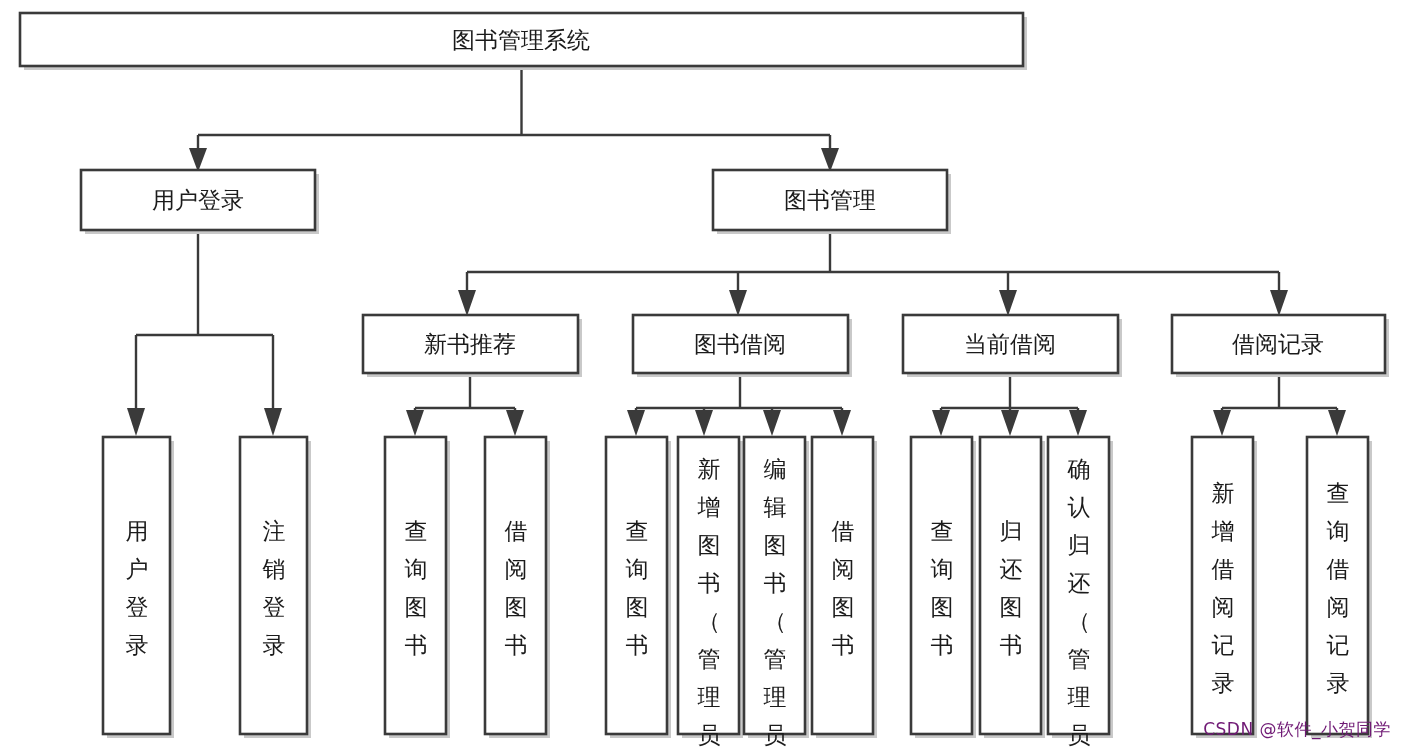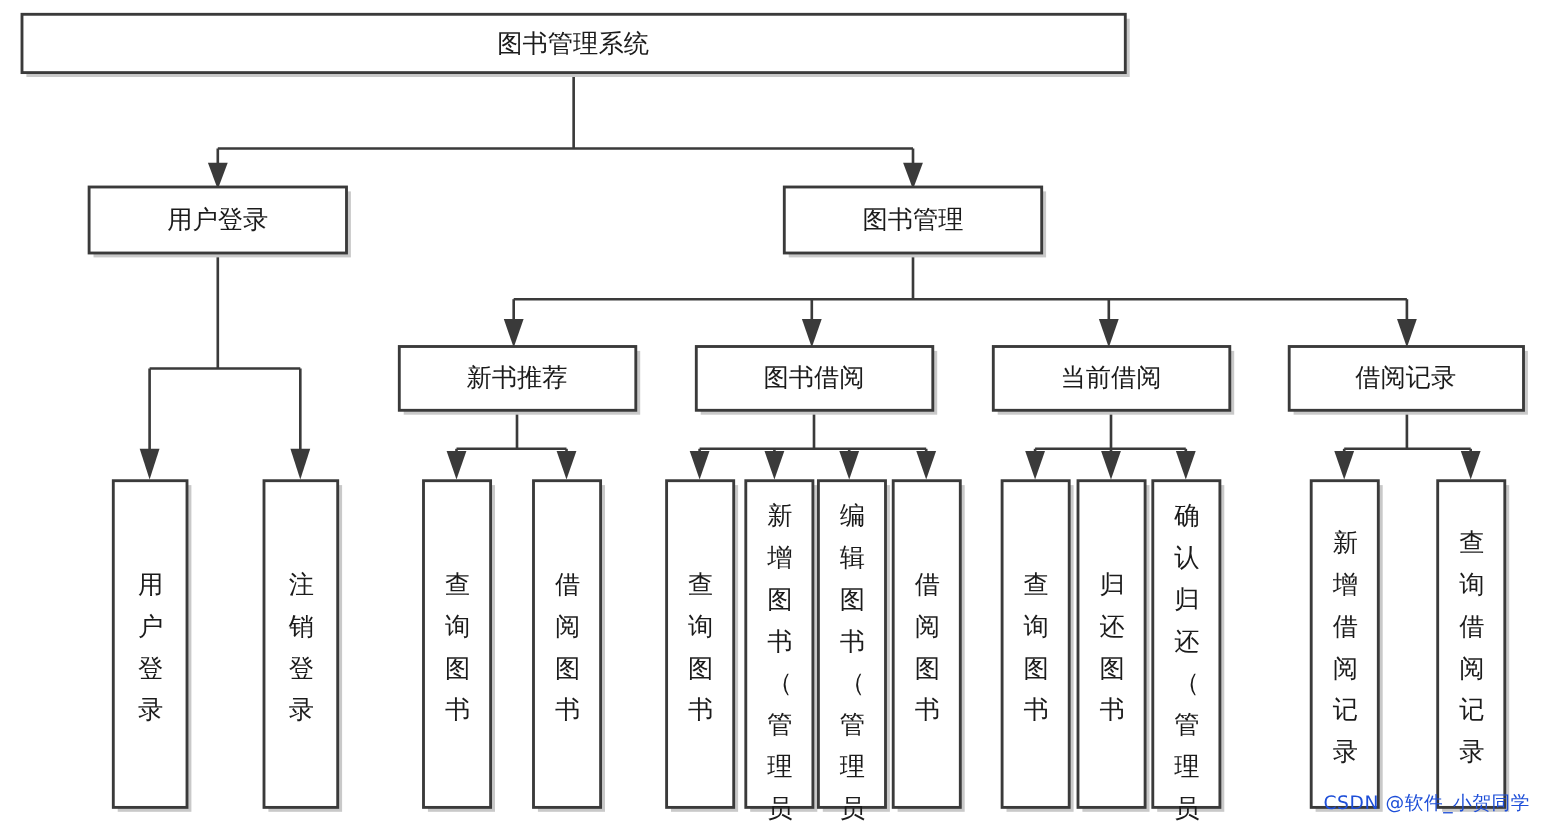--- a/index.html
+++ b/index.html
@@ -57,21 +57,21 @@
     font-size: 23px;
     fill: #1b1b1b;
     text-anchor: middle;
   }
   .watermark {
     position: absolute;
     right: 14px;
     bottom: 6px;
     font-family: "DejaVu Sans", "Liberation Sans", sans-serif;
     font-size: 17px;
-    color: #1d4ed8;
+    color: #701a75;
     white-space: nowrap;
     pointer-events: none;
     letter-spacing: 0.5px;
   }
 </style>
 </head>
 <body>
 
 <div id="diagram-root">
 

